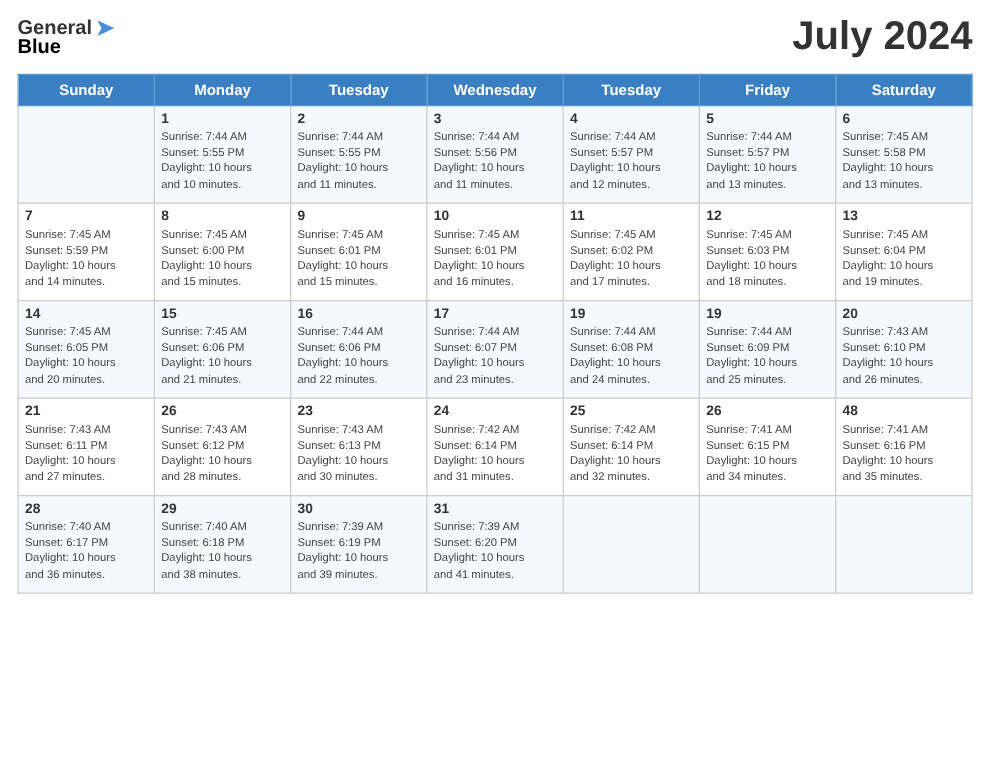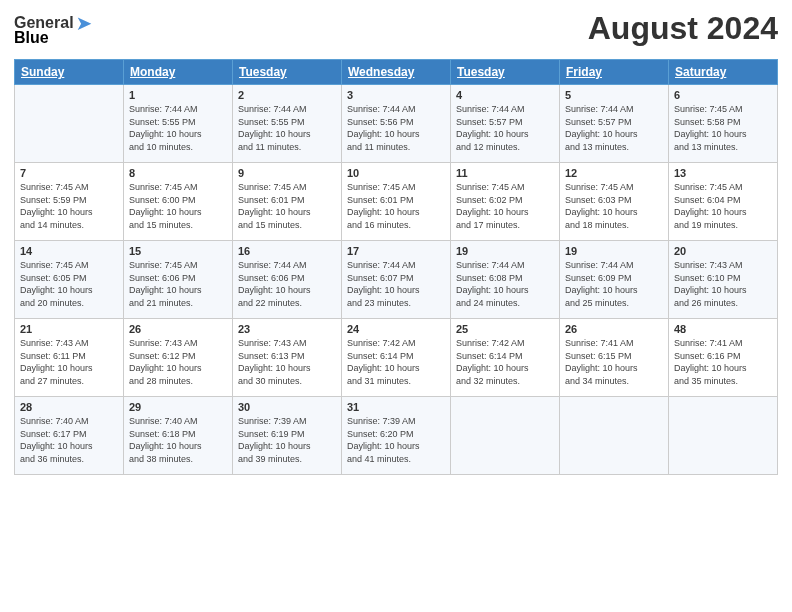--- a/index.html
+++ b/index.html
@@ -40,26 +40,25 @@
       color: #555;
     }
     table {
       width: 100%;
       border-collapse: collapse;
       table-layout: fixed;
     }
     thead tr th {
       background: #3a7fc1;
       color: #fff;
-      text-align: left;
+      text-align: center;
       padding: 5px 6px;
       font-size: 12px;
       font-weight: bold;
       border: 1px solid #5a9fd4;
-      text-decoration: underline;
     }
     tbody tr td {
       border: 1px solid #ccc;
       vertical-align: top;
       padding: 4px 5px;
       font-size: 9.5px;
       color: #333;
       height: 78px;
     }
     tbody tr:nth-child(odd) td {
@@ -88,21 +87,21 @@
     <div class="logo">
       <div style="display:flex;flex-direction:column;align-items:flex-start">
         <div style="display:flex;align-items:center;gap:2px">
           <span style="font-size:16px;font-weight:bold;color:#333;">General</span>
           <span style="color:#4a90d9;font-size:20px;line-height:1;">➤</span>
         </div>
         <span style="font-size:16px;font-weight:bold;color:#000000;margin-top:-4px;">Blue</span>
       </div>
     </div>
     <div class="title-area">
-      <div class="month-title">August 2024</div>
+      <div class="month-title">July 2024</div>
     </div>
   </div>
 
   <table>
     <thead>
       <tr>
       <th>Sunday</th>
           <th>Monday</th>
           <th>Tuesday</th>
           <th>Wednesday</th>

